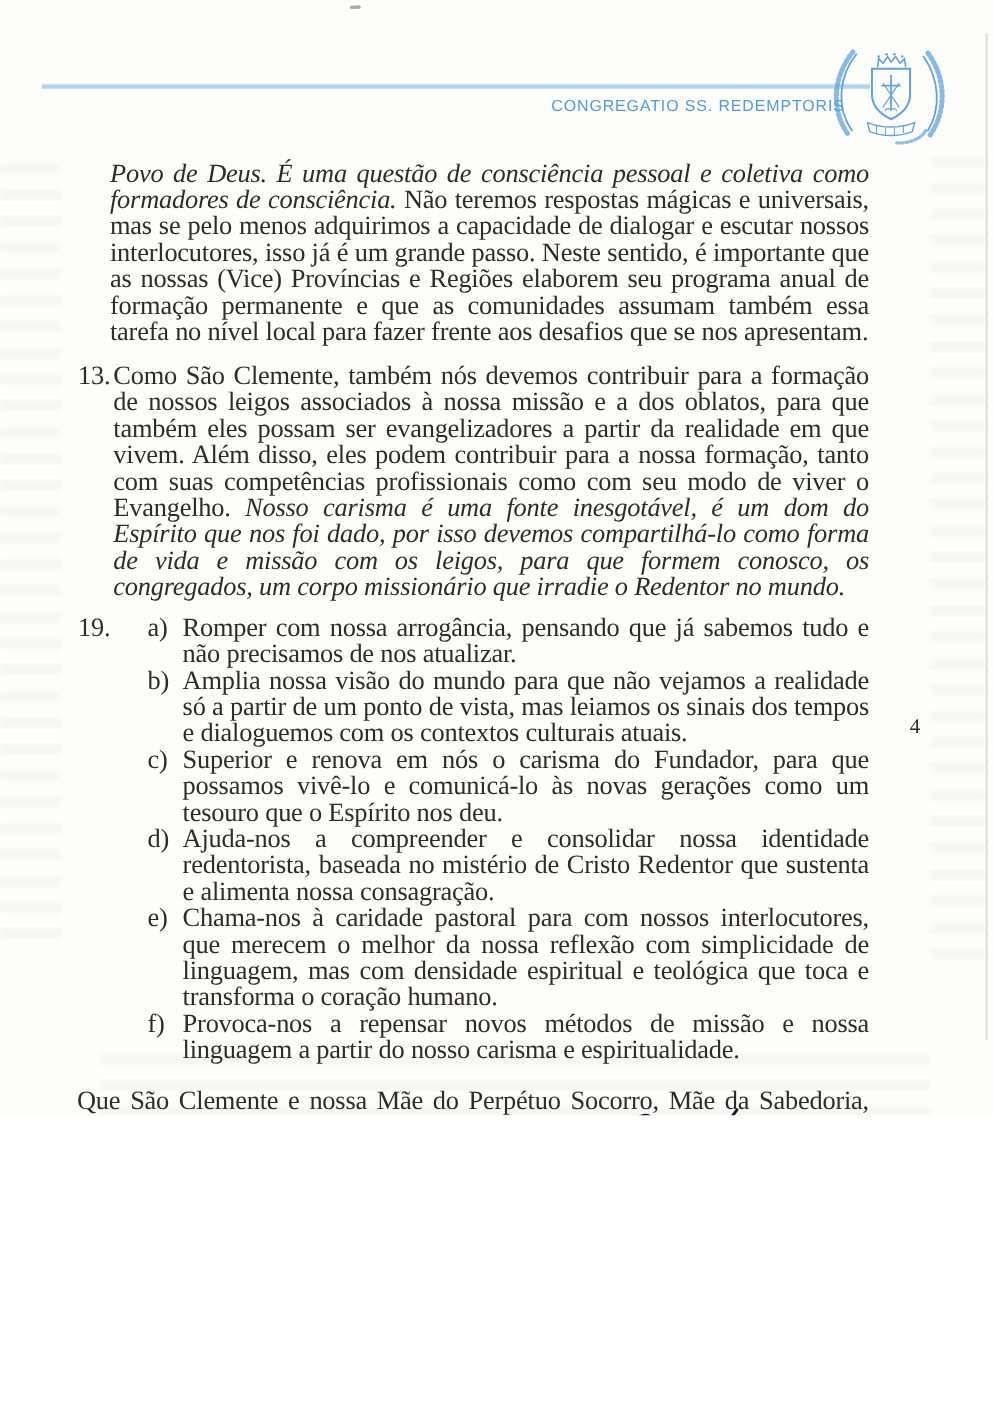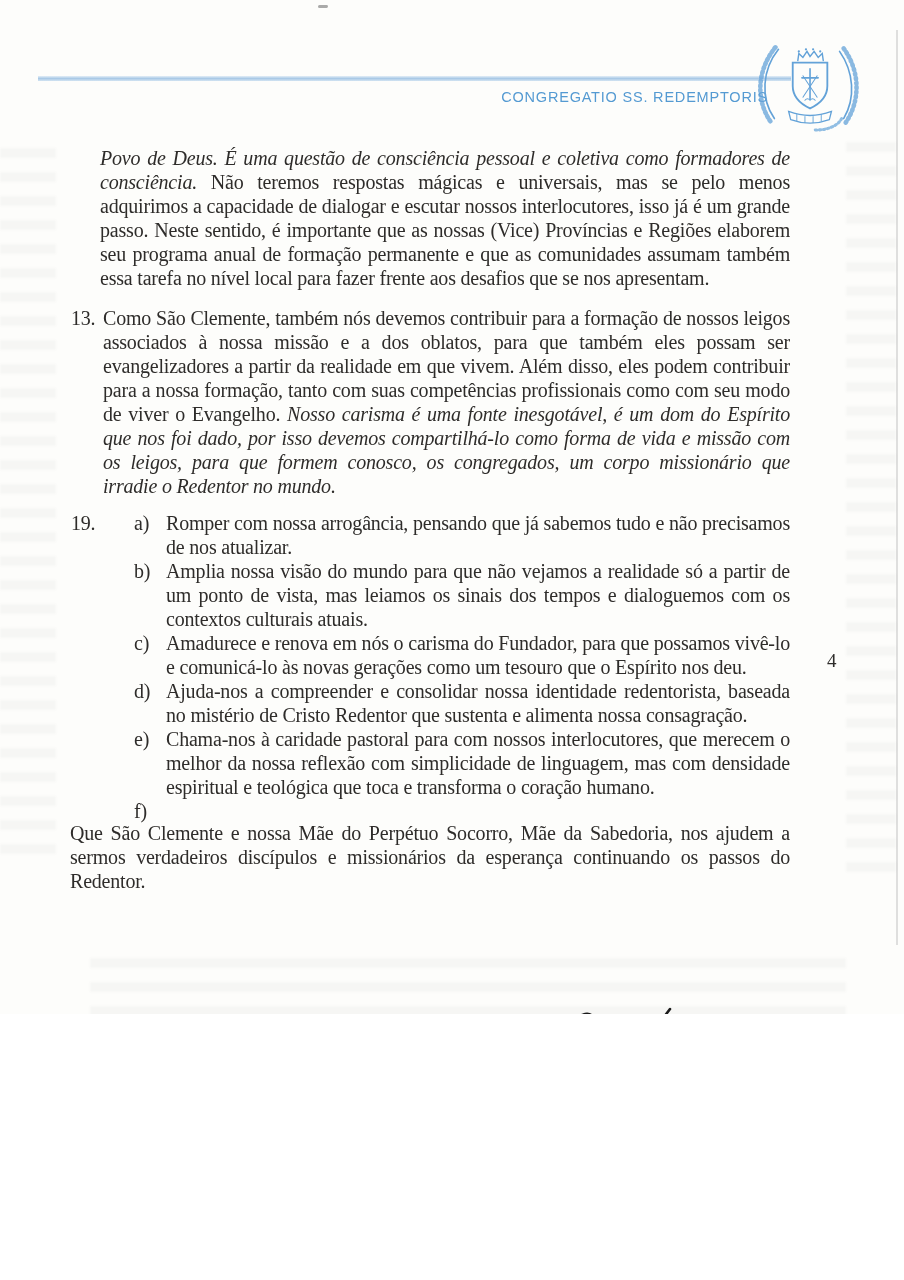--- a/index.html
+++ b/index.html
@@ -26,21 +26,21 @@
   .g5{left:602px;top:1086px;width:262px;height:72px;}
   
   .rule{position:absolute;left:38px;top:76px;width:753px;height:5px;
     background:linear-gradient(180deg,#e3eef7,#a9c9e6 50%,#d3e4f2);}
   .congregation{position:absolute;right:136px;top:89px;
     font-family:"Liberation Sans","DejaVu Sans",sans-serif;
     font-size:14.5px;letter-spacing:.8px;color:#549ad2;white-space:nowrap;}
   .crest{position:absolute;left:752px;top:39px;}
   
   .content{position:absolute;left:70px;top:146px;width:720px;
-    font-size:20px;line-height:24px;letter-spacing:-0.2px;text-align:justify;}
+    font-size:24px;line-height:24px;letter-spacing:-0.2px;text-align:justify;}
   .intro{margin:0 0 16px 30px;}
   .num-item{position:relative;padding-left:33px;margin:0 0 13px 0;}
   .num-item .num{position:absolute;left:1px;top:0;}
   .sub-list{margin-top:10px;margin-bottom:0;}
   .sub-item{position:relative;padding-left:96px;}
   .sub-item .letter{position:absolute;left:64px;top:0;}
   .closing{margin:22px 0 0 0;}
   .farewell{margin:56px 0 0 0;text-align:left;}
   .page-number{position:absolute;left:827px;top:650px;font-size:19px;}
   
@@ -112,30 +112,30 @@
     </div>
 
     <div class="sub-list">
       <div class="sub-item">
         <span class="letter">a)</span><span>Romper com nossa arrogância, pensando que já sabemos tudo e não precisamos de nos atualizar.</span>
       </div>
       <div class="sub-item">
         <span class="letter">b)</span><span>Amplia nossa visão do mundo para que não vejamos a realidade só a partir de um ponto de vista, mas leiamos os sinais dos tempos e dialoguemos com os contextos culturais atuais.</span>
       </div>
       <div class="sub-item">
-        <span class="letter">c)</span><span>Amadurece e renova em nós o carisma do Fundador, para que possamos vivê-lo e comunicá-lo às novas gerações como um tesouro que o Espírito nos deu.</span>
+        <span class="letter">c)</span><span>Superior e renova em nós o carisma do Fundador, para que possamos vivê-lo e comunicá-lo às novas gerações como um tesouro que o Espírito nos deu.</span>
       </div>
       <div class="sub-item">
         <span class="letter">d)</span><span>Ajuda-nos a compreender e consolidar nossa identidade redentorista, baseada no mistério de Cristo Redentor que sustenta e alimenta nossa consagração.</span>
       </div>
       <div class="sub-item">
         <span class="letter">e)</span><span>Chama-nos à caridade pastoral para com nossos interlocutores, que merecem o melhor da nossa reflexão com simplicidade de linguagem, mas com densidade espiritual e teológica que toca e transforma o coração humano.</span>
       </div>
       <div class="sub-item">
-        <span class="letter">f)</span>
+        <span class="letter">f)</span><span>Provoca-nos a repensar novos métodos de missão e nossa linguagem a partir do nosso carisma e espiritualidade.</span>
       </div>
     </div>
 
     <p class="closing">Que São Clemente e nossa Mãe do Perpétuo Socorro, Mãe da Sabedoria, nos ajudem a sermos verdadeiros discípulos e missionários da esperança continuando os passos do Redentor.</p>
 
   </main>
 
   <div class="page-number">4</div>
 
   <div class="sig-block">

